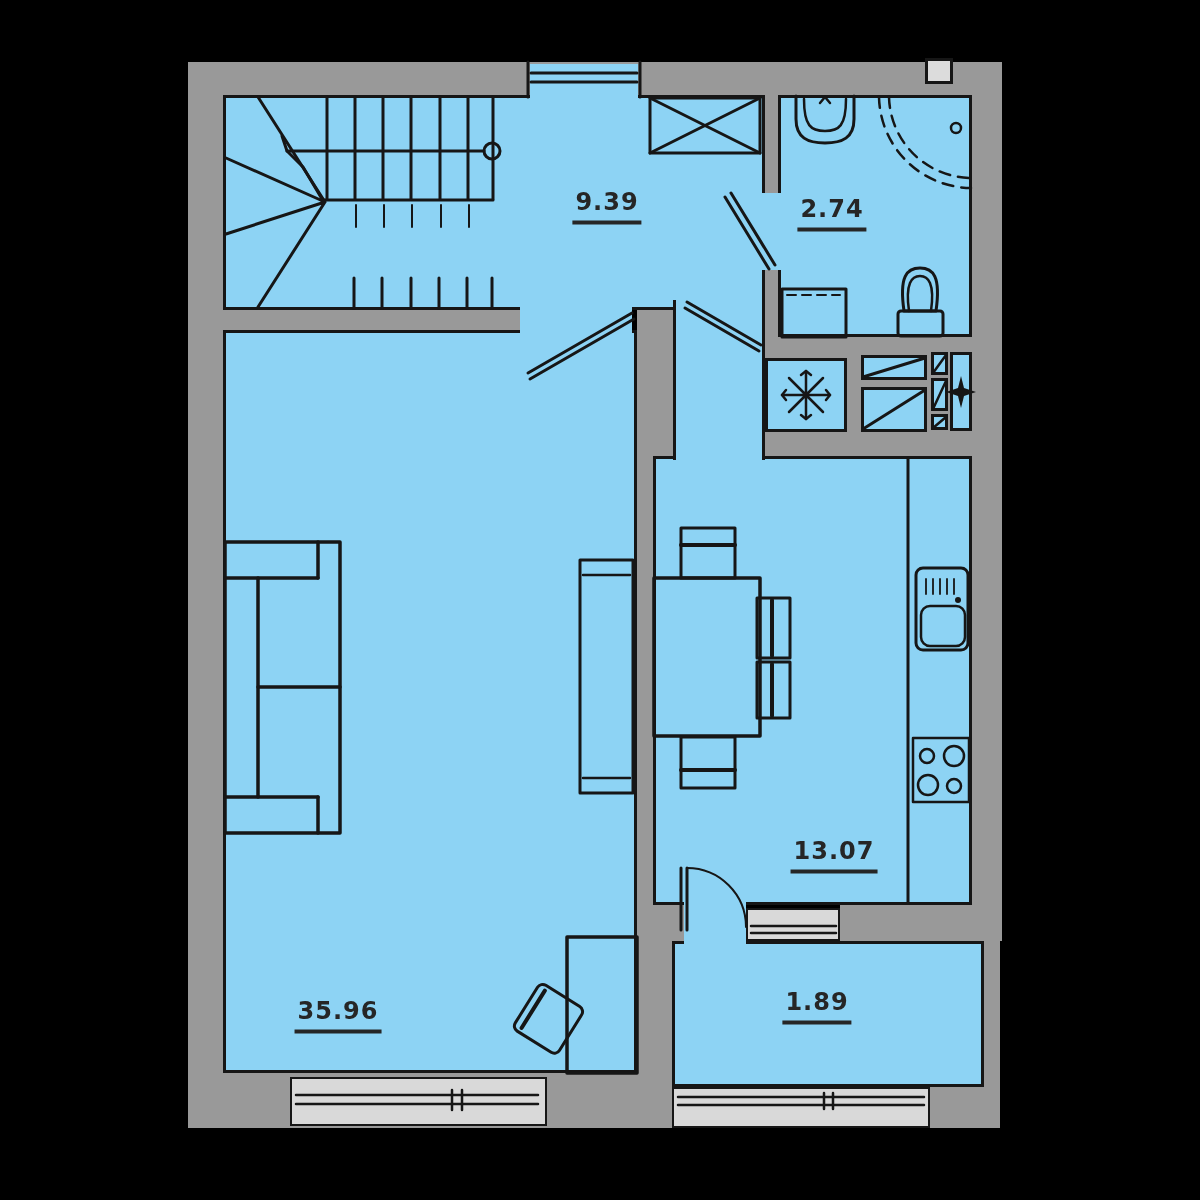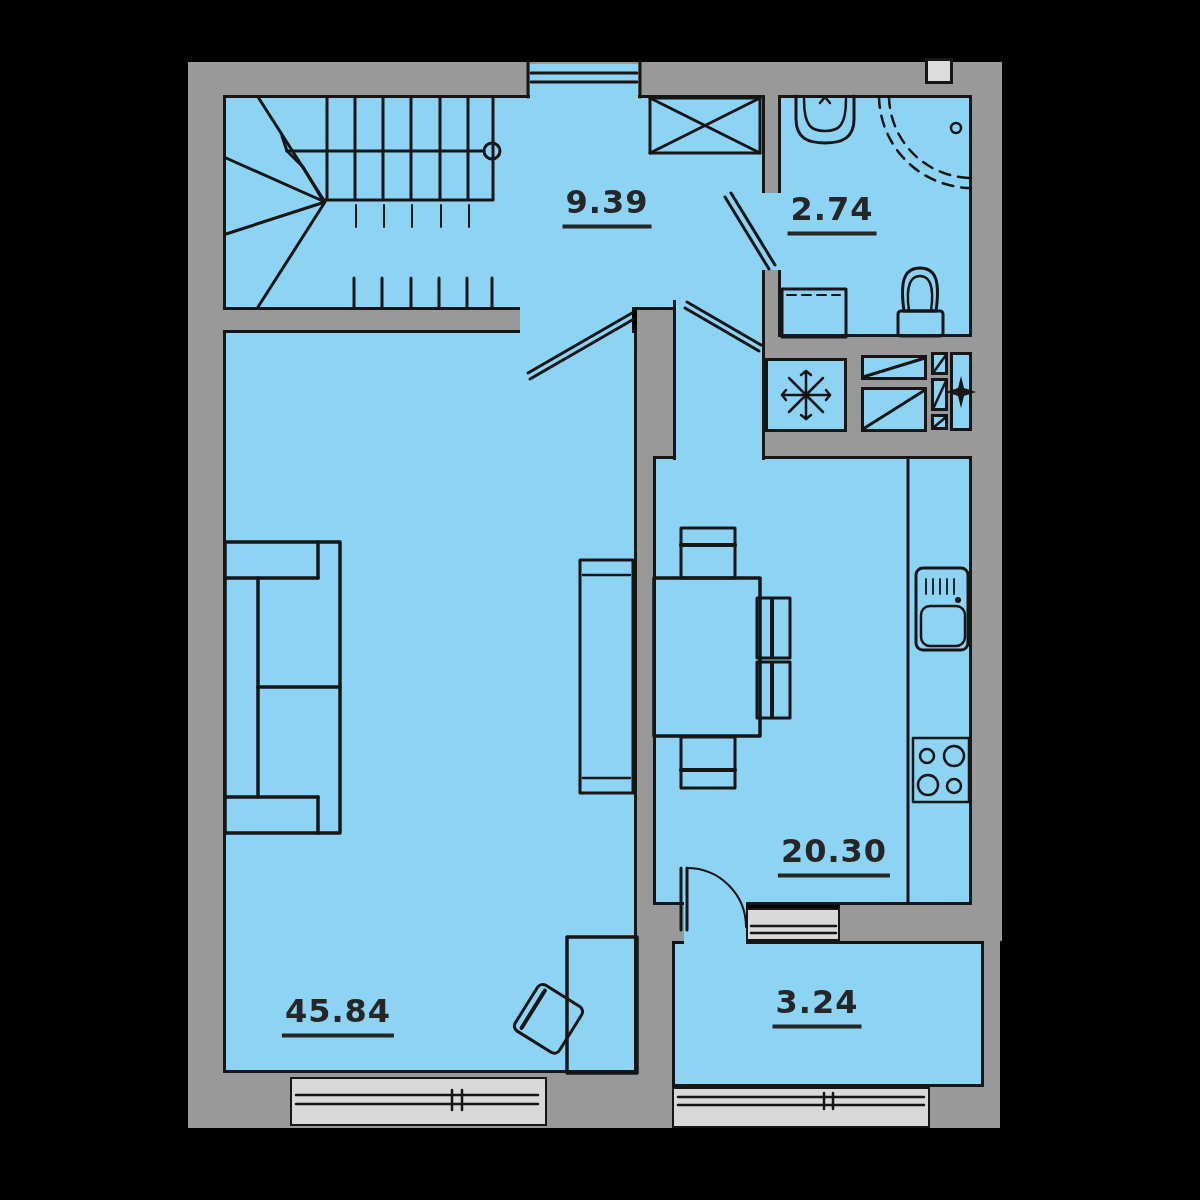--- a/index.html
+++ b/index.html
@@ -6,21 +6,21 @@
   .plan{position:relative;width:1200px;height:1200px;background:#000;overflow:hidden;
         font-family:"DejaVu Sans", sans-serif;}
   .wall{position:absolute;background:#999999;}
   .wall-lite{position:absolute;background:#DCDCDC;border:3px solid #161616;box-sizing:border-box;}
   .floor{position:absolute;background:#8DD3F4;border:3px solid #161616;box-sizing:border-box;}
   .floor-open{position:absolute;background:#8DD3F4;}
   .floor-pass{position:absolute;background:#8DD3F4;border-left:3px solid #161616;border-right:3px solid #161616;box-sizing:border-box;}
   .sill{position:absolute;background:#D9D9D9;border:2px solid #161616;box-sizing:border-box;}
   .vbox{position:absolute;background:#8DD3F4;border:3px solid #161616;box-sizing:border-box;}
   .arealabel{position:absolute;transform:translate(-50%,-50%);color:#262626;
-             font-size:32px;font-weight:bold;letter-spacing:1px;line-height:1;
+             font-size:24px;font-weight:bold;letter-spacing:1px;line-height:1;
              padding:0 3px 7px;border-bottom:4px solid #262626;white-space:nowrap;}
   svg.overlay{position:absolute;left:0;top:0;pointer-events:none;}
   svg.overlay *{vector-effect:none;}
 </style>
 </head>
 <body>
 
 <div class="plan">
 
   <div class="wall" style="left:188px;top:62px;width:812px;height:33px"></div>
@@ -59,23 +59,23 @@
   <div class="vbox" style="left:765px;top:358px;width:82px;height:74px"></div>
   <div class="vbox" style="left:861px;top:355px;width:66px;height:25px"></div>
   <div class="vbox" style="left:861px;top:387px;width:66px;height:45px"></div>
   <div class="vbox" style="left:931px;top:352px;width:17px;height:23px"></div>
   <div class="vbox" style="left:931px;top:378px;width:17px;height:33px"></div>
   <div class="vbox" style="left:931px;top:414px;width:17px;height:16px"></div>
   <div class="vbox" style="left:950px;top:352px;width:22px;height:79px"></div>
 
   <div class="arealabel" style="left:607px;top:207px">9.39</div>
   <div class="arealabel" style="left:832px;top:214px">2.74</div>
-  <div class="arealabel" style="left:834px;top:856px">20.30</div>
-  <div class="arealabel" style="left:338px;top:1016px">45.84</div>
-  <div class="arealabel" style="left:817px;top:1007px">3.24</div>
+  <div class="arealabel" style="left:834px;top:856px">13.07</div>
+  <div class="arealabel" style="left:338px;top:1016px">35.96</div>
+  <div class="arealabel" style="left:817px;top:1007px">1.89</div>
 
   <svg class="overlay" width="1200" height="1200" viewBox="0 0 1200 1200" fill="none" stroke="#161616" stroke-width="3" stroke-linecap="round" stroke-linejoin="round">
 
     <g>
       <path d="M327,97 V199 M355,97 V199 M383,97 V199 M411,97 V199 M440,97 V199 M468,97 V199 M493,97 V199"></path>
       <path d="M322,200 H493"></path>
       <path d="M356,205 V227 M384,205 V227 M412,205 V227 M441,205 V227 M469,205 V227" stroke-width="2"></path>
       <path d="M354,278 V308 M382,278 V308 M411,278 V308 M439,278 V308 M467,278 V308 M492,278 V308"></path>
       <path d="M325,202 L258,97 M325,202 L226,158 M325,202 L226,234 M325,202 L258,307"></path>
     </g>

